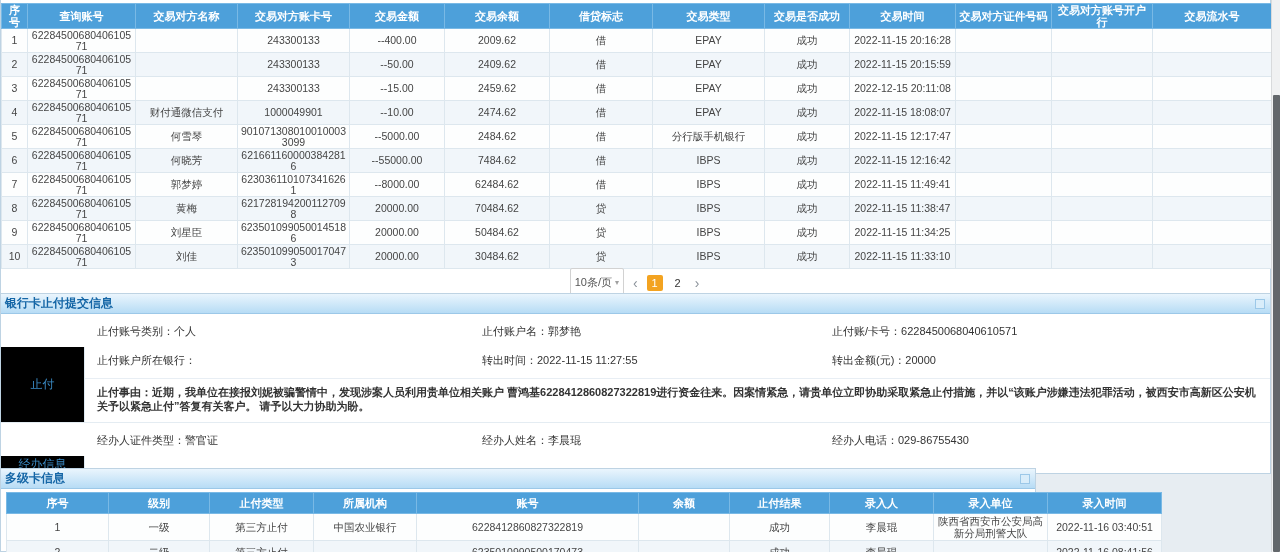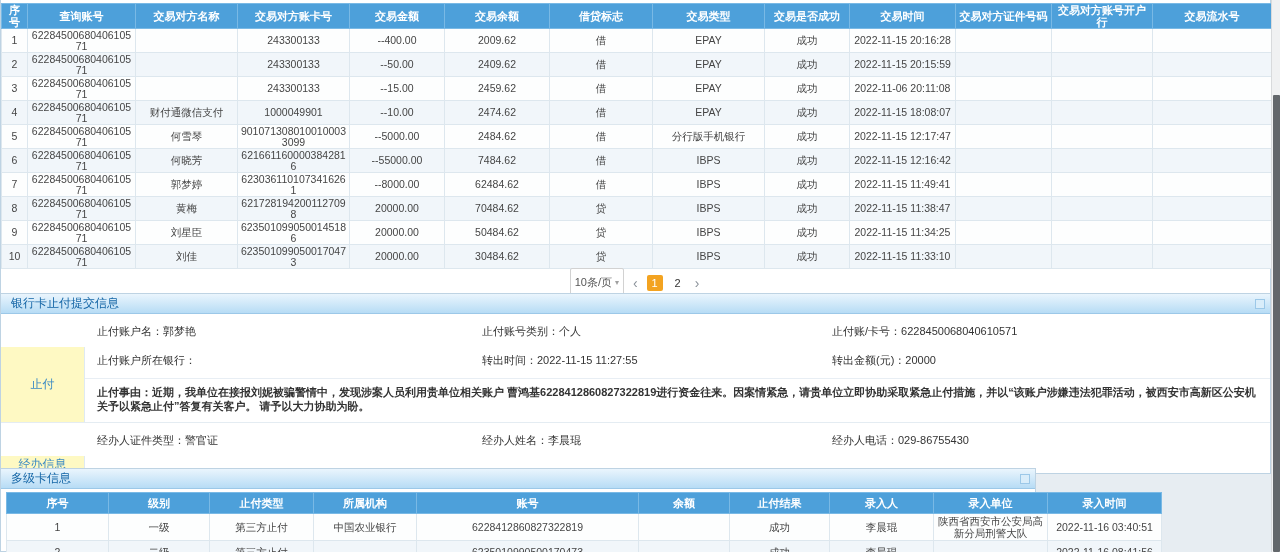--- a/index.html
+++ b/index.html
@@ -6,23 +6,23 @@
   html,body { width:1280px; height:552px; overflow:hidden; }
   body { font-family:"Liberation Sans","DejaVu Sans",sans-serif; background:#e7edf2; }
   .page { position:relative; width:1280px; height:552px; overflow:hidden; }
 
   
   .panel { position:absolute; left:0; background:#fff; border:1px solid #bed3e3; }
   .txn-panel { top:0; width:1271px; padding-top:3px; border-top:none; }
   .stop-panel { top:293px; width:1271px; }
   .multi-panel { top:468px; width:1036px; height:84px; }
 
-  .panel-title { position:relative; height:20px; line-height:19px; padding-left:10px;
+  .panel-title { position:relative; height:20px; line-height:19px; padding-left:4px;
     background:linear-gradient(#eaf5fd,#b7dcf5); border-bottom:1px solid #9cc8e8;
-    color:#1566a6; font-size:12px; font-weight:normal; }
+    color:#1566a6; font-size:12px; font-weight:bold; }
   .panel-collapse { position:absolute; right:5px; top:5px; width:10px; height:10px;
     background:#d9edfa; border:1px solid #9cc8e8; cursor:pointer; }
 
   
   table.grid { border-collapse:collapse; table-layout:fixed; width:1270px; }
   .grid th { background:#4da0da; color:#fff; font-size:11px; font-weight:bold;
     height:23px; border:1px solid #79b9e5; padding:0 2px; text-align:center;
     word-break:break-all; line-height:12px; }
   .grid td { font-size:10.5px; color:#454545; text-align:center;
     border:1px solid #dde7ee; padding:1px 2px; height:21px; line-height:10.5px;
@@ -43,21 +43,21 @@
   .caret { font-size:8px; color:#a0a0a0; }
   .pg-arrow { color:#8a9199; font-size:14px; cursor:pointer; padding:0 2px; }
   .pg-num { min-width:16px; height:16px; line-height:16px; text-align:center;
     border-radius:2px; color:#333; cursor:pointer; padding:0 2px; }
   .pg-num.active { background:#f3a321; color:#fff; }
 
   
   .stop-row { display:flex; border-bottom:1px solid #e4ecf2; }
   .stop-row:last-child { border-bottom:none; }
   .row-label { flex:0 0 84px; display:flex; align-items:center; justify-content:center;
-    color:#3a8ac4; font-size:12px; background:#fef9c3; border-right:1px solid #dfeaf2;margin-top:33px; }
+    color:#3a8ac4; font-size:12px; background:#000000; border-right:1px solid #dfeaf2;margin-top:33px; }
   .row-content { flex:1; }
   .fields-grid { display:grid; grid-template-columns:385px 350px auto;
     padding:3px 0 3px 12px; }
   .fields-grid.bordered { border-bottom:1px solid #e8eef4; }
   .field { font-size:11px; color:#333; padding:7px 0; }
   .note { font-size:11px; color:#333; padding:6px 14px 9px 12px; line-height:14px;font-weight:bold; }
 
   
   .scrollbar { position:absolute; right:0; top:0; width:9px; height:552px;
     background:#f0f1f2; border-left:1px solid #d8dadc; cursor:pointer; }
@@ -137,21 +137,21 @@
           <tr>
             <td>3</td>
             <td>6228450068040610571</td>
             <td></td>
             <td>243300133</td>
             <td>--15.00</td>
             <td>2459.62</td>
             <td>借</td>
             <td>EPAY</td>
             <td>成功</td>
-            <td>2022-11-06 20:11:08</td>
+            <td>2022-12-15 20:11:08</td>
             <td></td>
             <td></td>
             <td></td>
           </tr>
           <tr>
             <td>4</td>
             <td>6228450068040610571</td>
             <td>财付通微信支付</td>
             <td>1000049901</td>
             <td>--10.00</td>
@@ -273,22 +273,22 @@
   <section class="panel stop-panel">
     <div class="panel-title">
       <span>银行卡止付提交信息</span>
       <span class="panel-collapse"></span>
     </div>
     <div id="stop-body">
         <div class="stop-row">
           <div class="row-label">止付</div>
           <div class="row-content">
             <div class="fields-grid bordered">
+              <div class="field">止付账号类别：个人</div>
               <div class="field">止付账户名：郭梦艳</div>
-              <div class="field">止付账号类别：个人</div>
               <div class="field">止付账/卡号：6228450068040610571</div>
               <div class="field">止付账户所在银行：</div>
               <div class="field">转出时间：2022-11-15 11:27:55</div>
               <div class="field">转出金额(元)：20000</div>
             </div>
             <div class="note">止付事由：近期，我单位在接报刘妮被骗警情中，发现涉案人员利用贵单位相关账户 曹鸿基6228412860827322819进行资金往来。因案情紧急，请贵单位立即协助采取紧急止付措施，并以“该账户涉嫌违法犯罪活动，被西安市高新区公安机关予以紧急止付”答复有关客户。 请予以大力协助为盼。</div>
           </div>
         </div>
         <div class="stop-row">
           <div class="row-label">经办信息</div>

